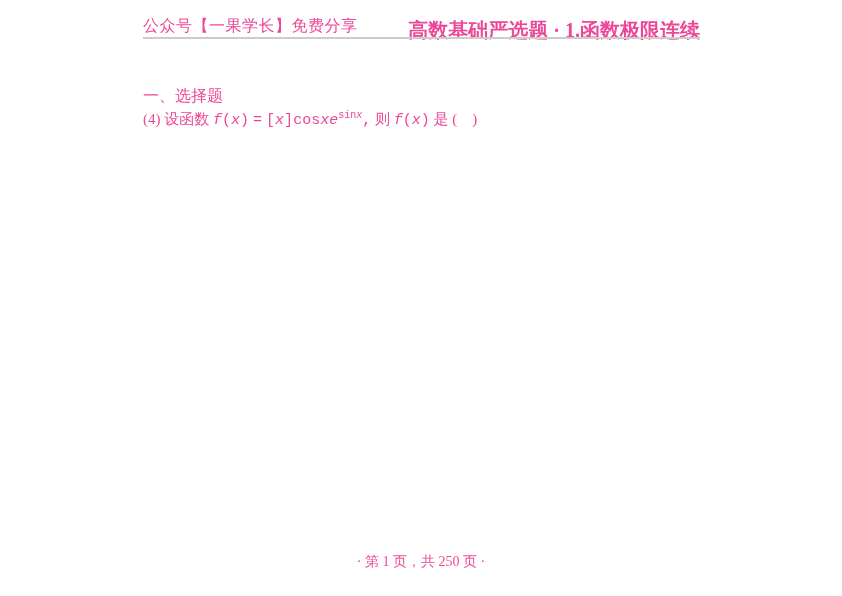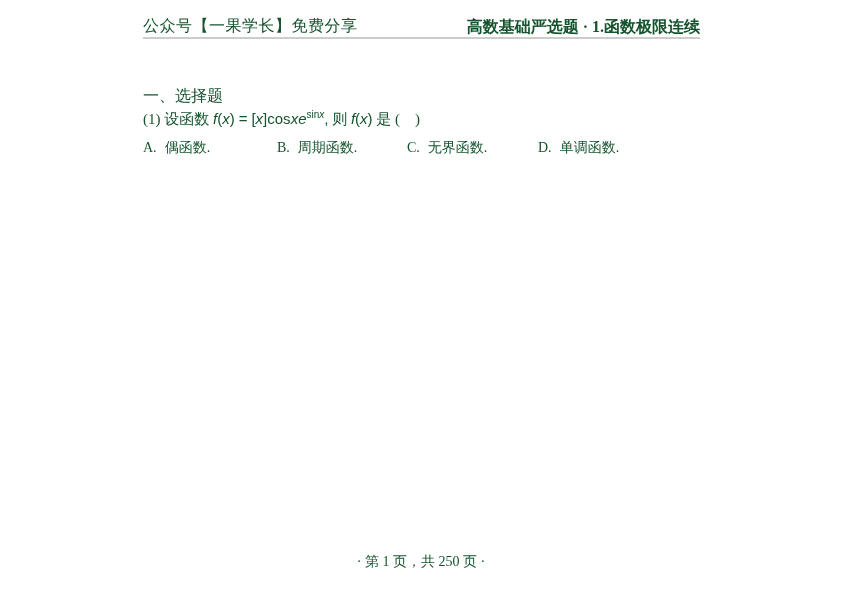--- a/index.html
+++ b/index.html
@@ -2,37 +2,37 @@
 <html><head>
 <meta charset="utf-8">
 <style>
   html, body { margin: 0; padding: 0; background: #ffffff; }
   .page {
     position: relative;
     width: 842px;
     height: 596px;
     background: #ffffff;
     font-family: "Liberation Serif", "DejaVu Serif", serif;
-    color: #14532d;
+    color: #ec4899;
     overflow: hidden;
   }
   .header-left {
     position: absolute;
     left: 143px;
     top: 16px;
     font-size: 16px;
     font-weight: normal;
     letter-spacing: 0.5px;
     white-space: nowrap;
   }
   .header-right {
     position: absolute;
     right: 142px;
     top: 17px;
-    font-size: 16px;
+    font-size: 20px;
     font-weight: bold;
     white-space: nowrap;
   }
   .header-rule {
     position: absolute;
     left: 143px;
     right: 142px;
     top: 37px;
     height: 2px;
     background: #cccccc;
@@ -55,21 +55,21 @@
     font-weight: normal;
     white-space: nowrap;
   }
   .question {
     position: absolute;
     left: 143px;
     top: 110px;
     font-size: 15px;
     white-space: nowrap;
   }
-  .math { font-family: Liberation Sans, sans-serif; }
+  .math { font-family: Liberation Mono, monospace; }
   .math i { font-style: italic; }
   .math .eq { padding: 0 4px; }
   .math sup {
     font-size: 10px;
     line-height: 0;
     vertical-align: super;
   }
   .options {
     position: absolute;
     left: 143px;
@@ -104,37 +104,23 @@
 <div class="page">
 
   <div class="header-left">公众号【一果学长】免费分享</div>
   <div class="header-right">高数基础严选题 · 1.函数极限连续</div>
   <div class="header-rule"></div>
 
 
   <div class="section-heading">一、选择题</div>
 
   <div class="question">
-    <span>(1) 设函数</span>
+    <span>(4) 设函数</span>
     <span class="math"><i>f</i><span>(</span><i>x</i><span>)</span><span class="eq">=</span><span>[</span><i>x</i><span>]</span><span>cos</span><i>x</i><i>e</i><sup><span>sin</span><i>x</i></sup><span>,</span></span>
     <span>则</span>
     <span class="math"><i>f</i><span>(</span><i>x</i><span>)</span></span>
     <span>是 (　)</span>
   </div>
 
-  <div class="options">
-    <div class="option">
-      <span class="olabel">A.</span><span>偶函数.</span>
-    </div>
-    <div class="option">
-      <span class="olabel">B.</span><span>周期函数.</span>
-    </div>
-    <div class="option">
-      <span class="olabel">C.</span><span>无界函数.</span>
-    </div>
-    <div class="option">
-      <span class="olabel">D.</span><span>单调函数.</span>
-    </div>
-  </div>
 
   <div class="footer">· 第 1 页，共 250 页 ·</div>
 
 </div>
 
 </body></html>

